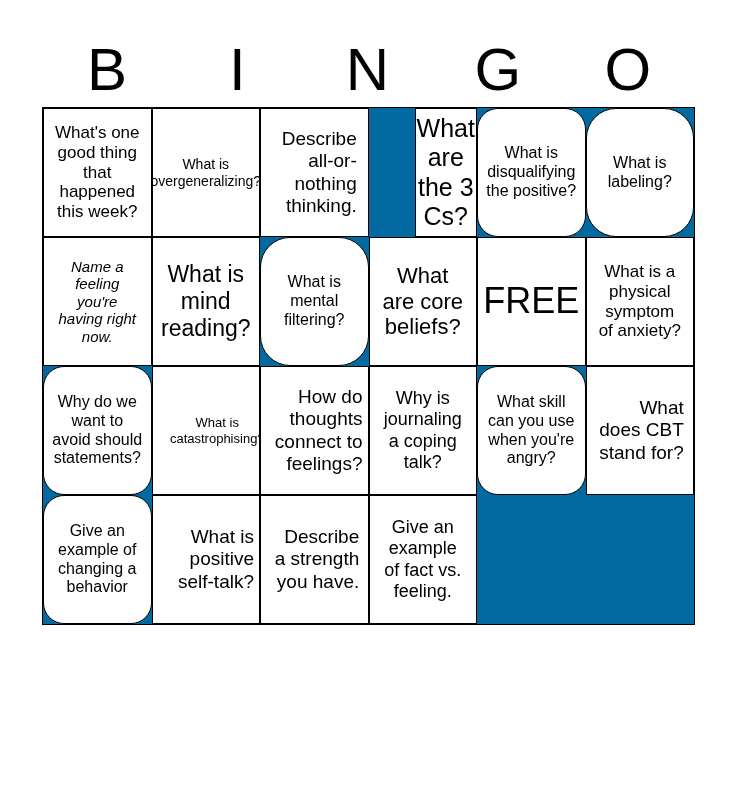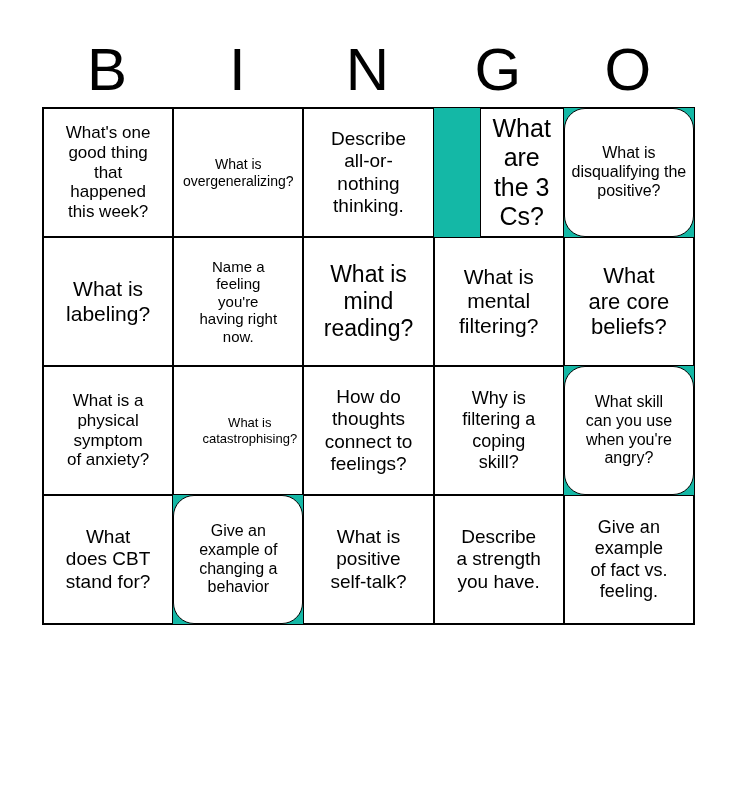--- a/index.html
+++ b/index.html
@@ -28,22 +28,22 @@
     color: #000000;
   }
 
   .card {
     position: absolute;
     left: 42px;
     top: 107px;
     width: 651px;
     border: 1px solid #000000;
     display: grid;
-    grid-template-columns: repeat(5, 1fr);
-    background: #14b8a6;
+    grid-template-columns: repeat(6, 1fr);
+    background: #0369a1;
   }
   .cell {
     box-sizing: border-box;
     border: 1px solid #000000;
     height: 129px;
     display: flex;
     align-items: center;
     justify-content: center;
     text-align: center;
     padding: 2px 5px;
@@ -54,29 +54,29 @@
   }
   .cell span { display: inline-block; }
 
   
   .fs13 { font-size: 13px; padding-left: 28px; }
   .fs14 { font-size: 14px; }
   .fs15 { font-size: 15px; }
   .fs16 { font-size: 16px; border-radius: 21px; }
   .fs17 { font-size: 17px; }
   .fs18 { font-size: 18px; }
-  .fs19 { font-size: 19px; }
-  .fs21 { font-size: 21px; }
+  .fs19 { font-size: 19px; text-align: right; }
+  .fs21 { font-size: 16px; border-radius: 30px; }
   .fs22 { font-size: 22px; }
   .fs23 { font-size: 23px; }
   .fs25 { font-size: 25px; margin-left: 46px; }
   .fs36 { font-size: 36px; }
 
   
-  .w80  span { max-width: 80px; }
+  .w80  span { max-width: 80px; font-style: italic; }
   .w84  span { max-width: 84px; }
   .w85  span { max-width: 85px; }
   .w88  span { max-width: 88px; }
   .w90  span { max-width: 90px; }
   .w92  span { max-width: 92px; }
   .w100 span { max-width: 100px; }
 </style>
 </head>
 <body>
 
@@ -117,32 +117,38 @@
     <div class="cell fs23">
         <span>What is mind reading?</span>
       </div>
 
     <div class="cell fs21">
         <span>What is mental filtering?</span>
       </div>
     <div class="cell fs22 w88">
         <span>What are core beliefs?</span>
       </div>
+    <div class="cell fs36">
+        <span>FREE</span>
+      </div>
     <div class="cell fs17 w85">
         <span>What is a physical symptom of anxiety?</span>
+      </div>
+    <div class="cell fs16 w92">
+        <span>Why do we want to avoid should statements?</span>
       </div>
 
     <div class="cell fs13">
         <span>What is catastrophising?</span>
       </div>
     <div class="cell fs19">
         <span>How do thoughts connect to feelings?</span>
       </div>
     <div class="cell fs18 w90">
-        <span>Why is filtering a coping skill?</span>
+        <span>Why is journaling a coping talk?</span>
       </div>
     <div class="cell fs16 w92">
         <span>What skill can you use when you're angry?</span>
       </div>
     <div class="cell fs19 w88">
         <span>What does CBT stand for?</span>
       </div>
 
     <div class="cell fs16">
         <span>Give an example of changing a behavior</span>

